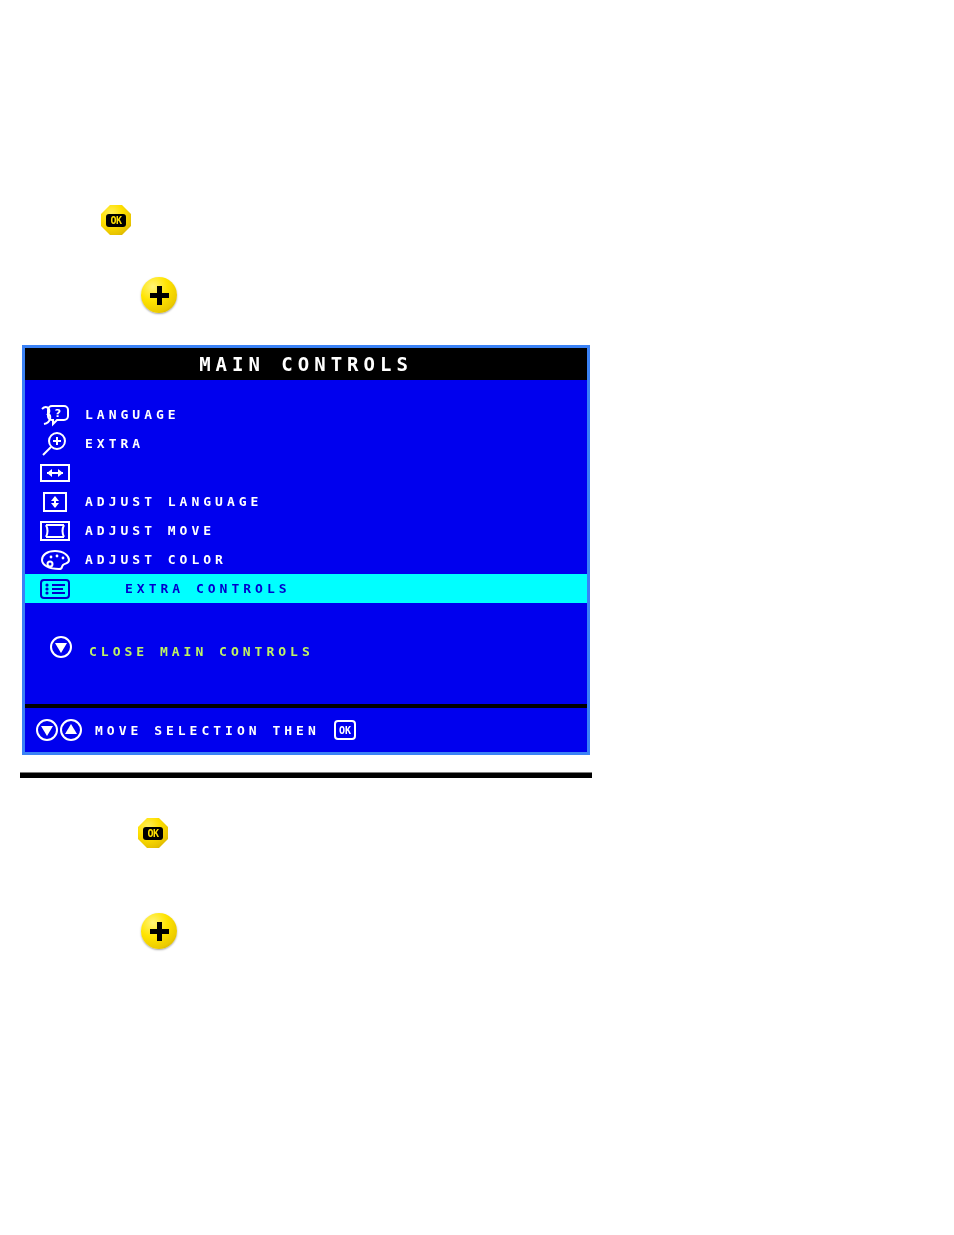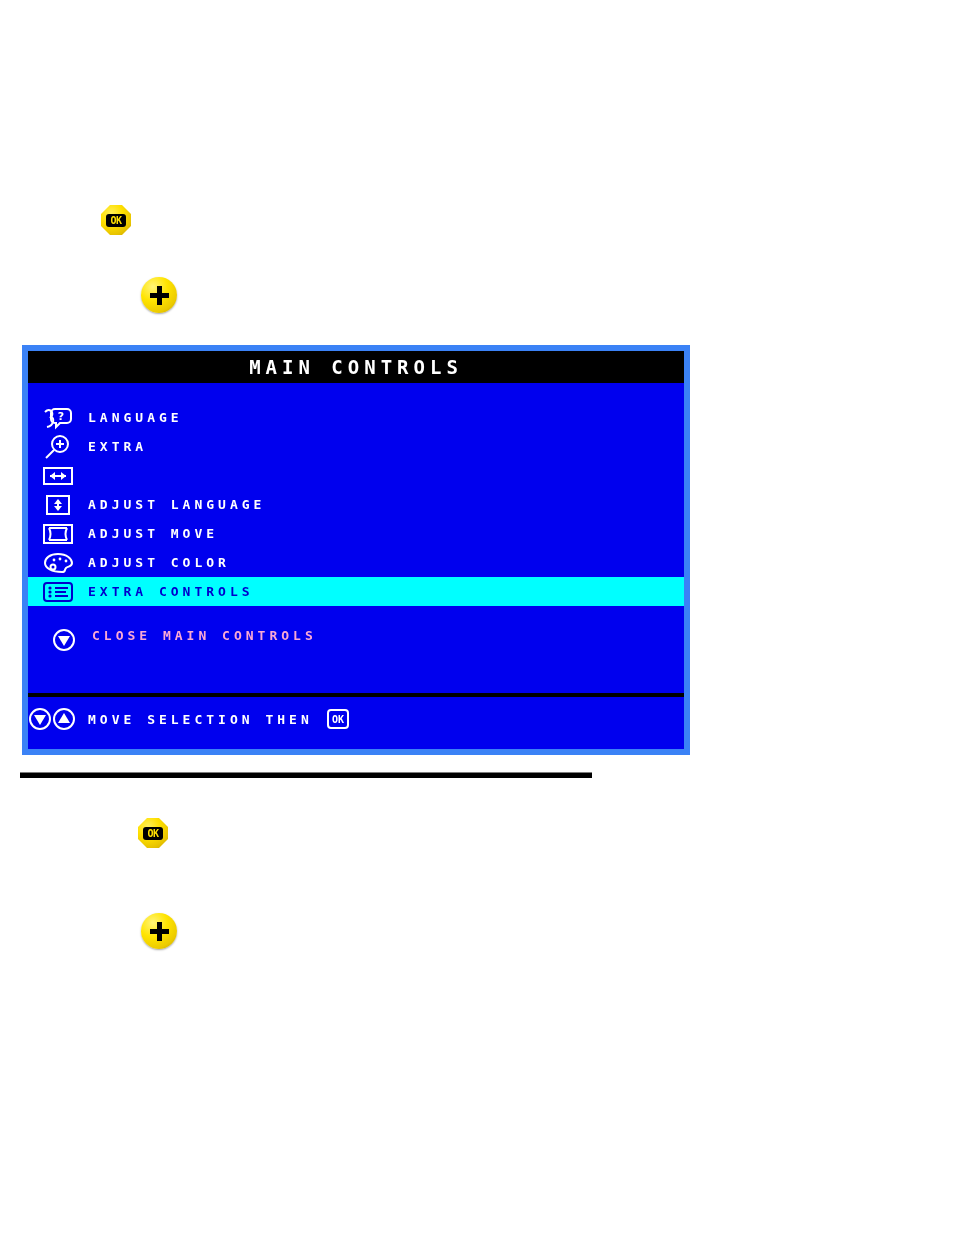--- a/index.html
+++ b/index.html
@@ -63,24 +63,24 @@
     width: 5px;
     height: 19px;
     background: #000;
   }
 
   
   #osd {
     position: absolute;
     left: 22px;
     top: 345px;
-    width: 668px;
+    width: 568px;
     height: 410px;
     background: #0000ee;
-    border: 6px solid #3b82f6;
+    border: 3px solid #3b82f6;
     box-sizing: border-box;
     font-family: "DejaVu Sans Mono", "Liberation Mono", monospace;
   }
   #osd-title {
     height: 32px;
     background: #000000;
     color: #ffffff;
     font-size: 19px;
     font-weight: bold;
     letter-spacing: 5px;
@@ -95,55 +95,57 @@
   .osd-row {
     display: flex;
     align-items: center;
     height: 29px;
     padding-left: 12px;
     color: #ffffff;
   }
   .osd-row.selected {
     background: #00ffff;
     color: #0000cc;
+    gap: 40px;
   }
   .osd-icon {
     width: 36px;
     min-width: 36px;
     height: 24px;
     display: flex;
     align-items: center;
     justify-content: center;
     margin-right: 12px;
   }
   .osd-label {
     font-size: 13px;
     font-weight: bold;
     letter-spacing: 4px;
     white-space: nowrap;
   }
   .osd-gap { height: 22px; }
   .osd-close {
     display: flex;
-    align-items: flex-start;
+    align-items: flex-end;
     height: 34px;
     padding-left: 22px;
-    color: #f9a8d4;
+    color: #bef264;
   }
   .osd-close .osd-icon { margin-right: 14px; width: 28px; min-width: 28px; }
   #osd-footer {
     position: absolute;
     left: 0;
     right: 0;
-    bottom: 8px;
+    bottom: 0;
     height: 48px;
     border-top: 4px solid #000000;
     background: #0000ee;
     display: flex;
     align-items: center;
+    padding-left: 10px;
     color: #ffffff;
     box-sizing: border-box;
   }
   #osd-footer .arrows { display: flex; margin-right: 12px; }
 
   
   #divider {
     position: absolute;
     left: 20px;
     top: 772px;

